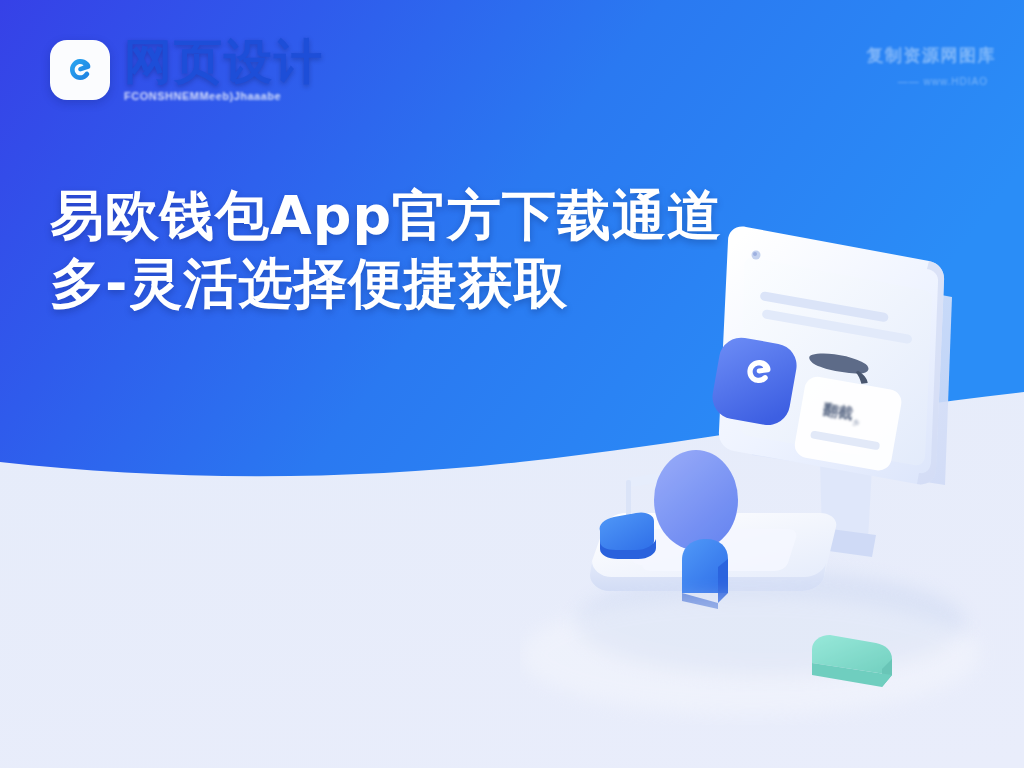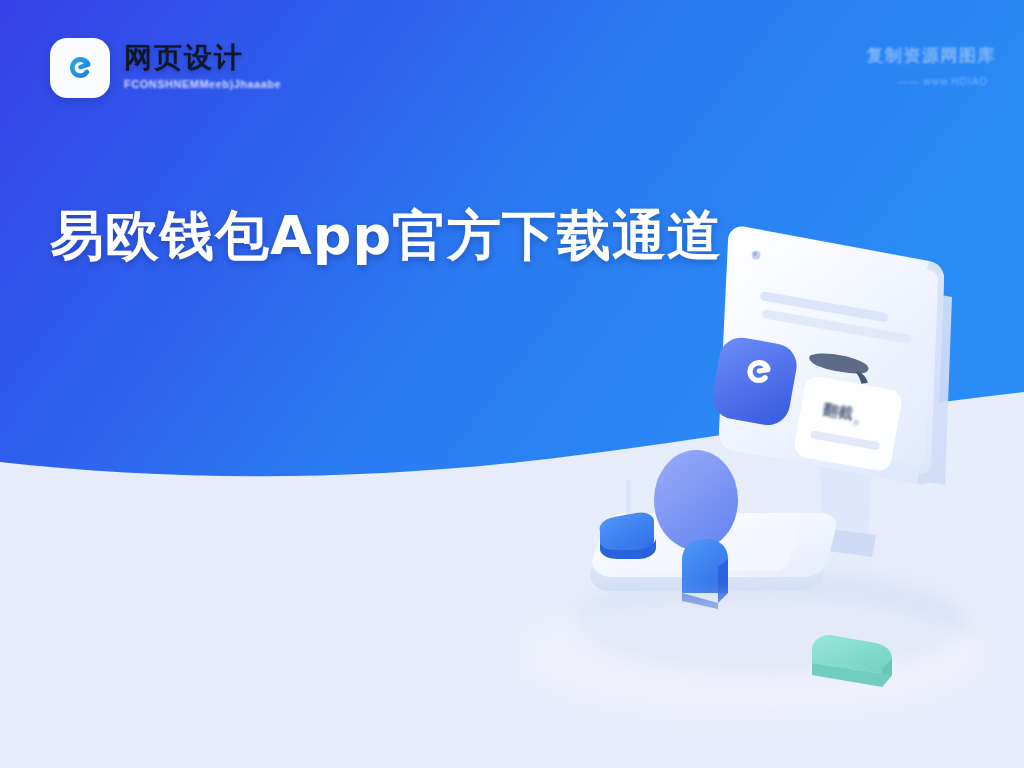--- a/index.html
+++ b/index.html
@@ -39,24 +39,24 @@
     width:60px; height:60px; border-radius:17px;
     background:#fbfcfe;
     box-shadow:0 3px 10px rgba(10,25,90,.22);
     display:flex; align-items:center; justify-content:center;
     flex:0 0 auto;
   }
   .logo-mark svg { width:40px; height:40px; display:block; }
 
   .logo-text { display:flex; flex-direction:column; line-height:1; }
   .logo-title {
-    font-size:28px; font-weight:700; color:#0f172a;
+    font-size:48px; font-weight:700; color:#1d4ed8;
     letter-spacing:2px;
     text-shadow:0 2px 5px rgba(5,20,80,.30);
-    font-family:Liberation Mono, monospace;
+    font-family:Liberation Serif, serif;
   }
   .logo-sub {
     margin-top:5px;
     font-size:11px; font-weight:700; letter-spacing:.5px;
     color:rgba(255,255,255,.78);
     filter:blur(1.15px);
     white-space:nowrap;
     transform:scaleY(.92);
   }
 
@@ -76,21 +76,21 @@
   .wm-sub {
     margin-top:9px; margin-right:8px;
     font-size:10px; letter-spacing:1px;
     color:rgba(255,255,255,.36);
     filter:blur(.85px);
     white-space:nowrap;
   }
 
   
   .headline {
-    position:absolute; left:50px; top:202px;
+    position:absolute; left:50px; top:182px;
     z-index:6;
   }
   .headline .line {
     font-size:54px; font-weight:700; color:#ffffff;
     letter-spacing:1px; line-height:1.26;
     text-shadow:0 3px 7px rgba(4,18,76,.28);
     white-space:nowrap;
     font-family:"DejaVu Sans","Liberation Sans",sans-serif;
   }
 
@@ -137,20 +137,21 @@
     </div>
   </div>
 
   <div class="watermark">
     <div class="wm-main">复制资源网图库</div>
     <div class="wm-sub">—— www.HDIAO</div>
   </div>
 
   <div class="headline">
     <div class="line">易欧钱包App官方下载通道</div>
+    <div class="line">多-灵活选择便捷获取</div>
   </div>
 
   <div class="illo">
     <svg viewBox="0 0 504 520">
       <defs>
         <linearGradient id="mon" x1="0.15" y1="0" x2="0.9" y2="1">
           <stop offset="0%" stop-color="#ffffff"></stop>
           <stop offset="55%" stop-color="#eef3ff"></stop>
           <stop offset="100%" stop-color="#dde6fb"></stop>
         </linearGradient>

